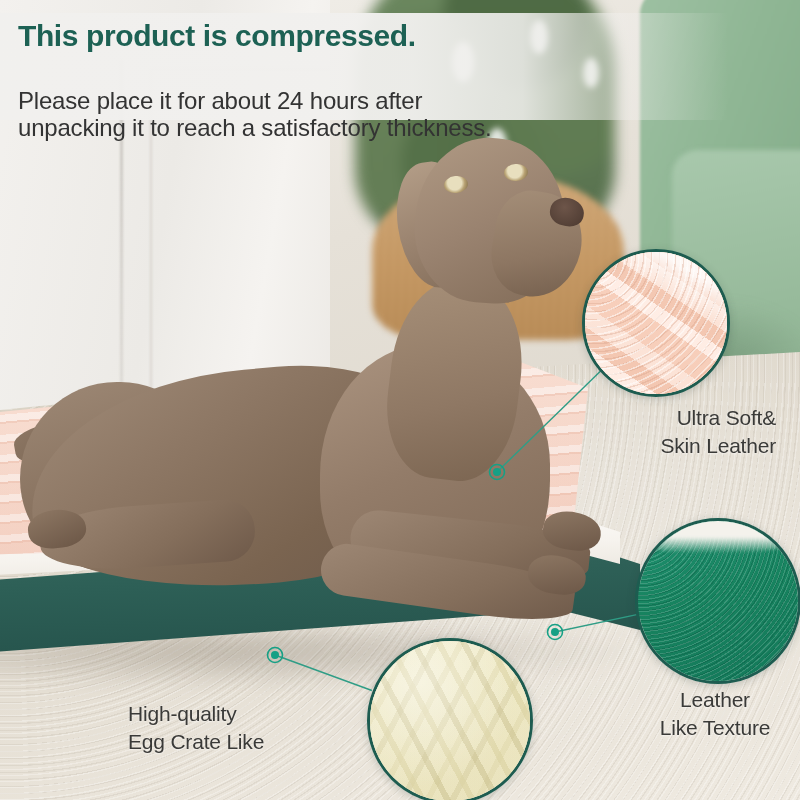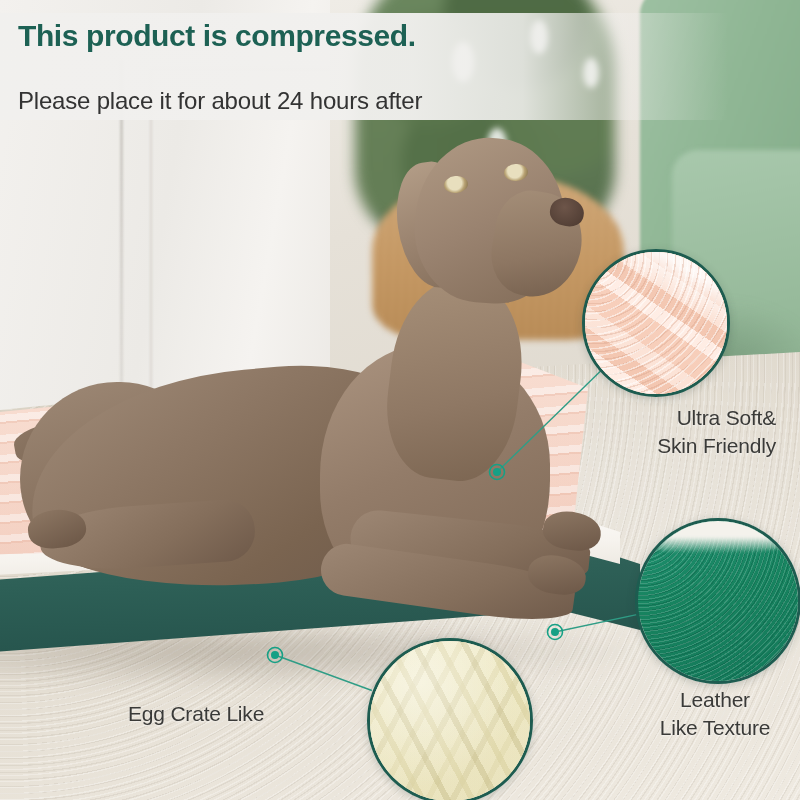--- a/index.html
+++ b/index.html
@@ -386,32 +386,34 @@
   <div class="bubble" style="left:635px;top:518px;width:160px;height:160px;">
     <div class="bubble-inner tex-leather"></div>
   </div>
 
   <div class="bubble" style="left:367px;top:638px;width:160px;height:160px;">
     <div class="bubble-inner tex-foam"></div>
   </div>
 
   <div class="label" style="left:576px;top:404px;width:200px;text-align:right;">
     <span>Ultra Soft&amp;</span>
-    <span>Skin Friendly</span>
+    <span>Skin Leather</span>
   </div>
 
   <div class="label" style="left:615px;top:686px;width:200px;">
     <span>Leather</span>
     <span>Like Texture</span>
   </div>
 
   <div class="label" style="left:128px;top:700px;width:230px;text-align:left;">
+    <span>High-quality</span>
     <span>Egg Crate Like</span>
   </div>
 
   <div class="banner">
     <div class="banner-title">This product is compressed.</div>
     <div class="banner-sub">
       <span>Please place it for about 24 hours after</span>
+      <span>unpacking it to reach a satisfactory thickness.</span>
     </div>
   </div>
 
 </div>
 
 </body></html>

